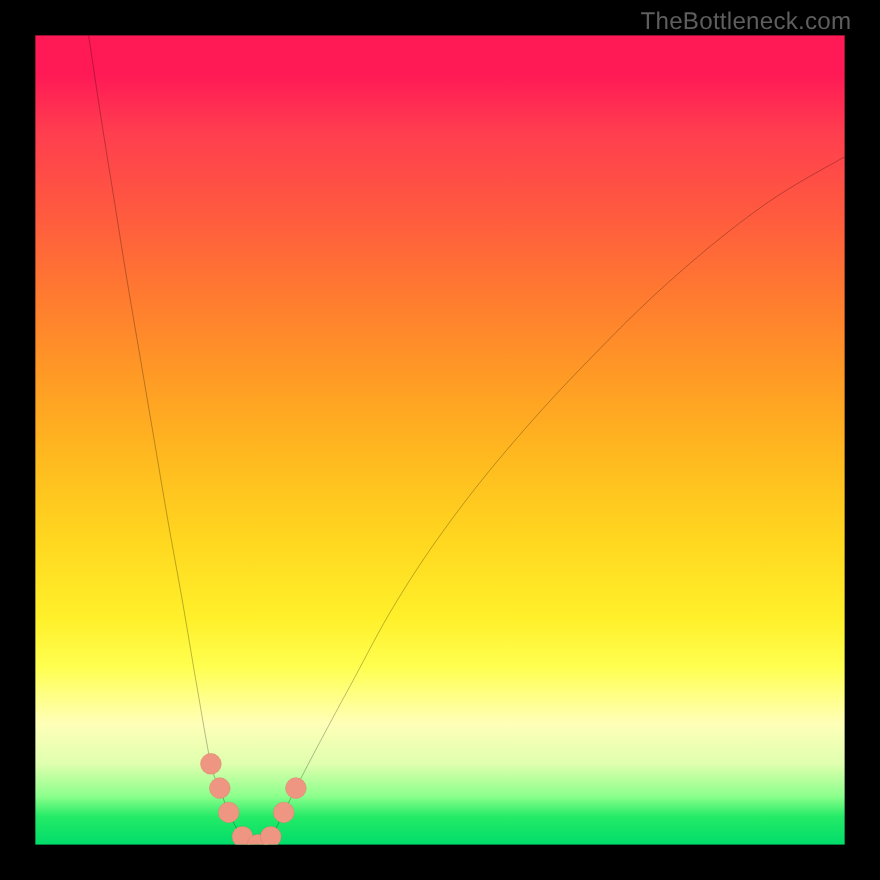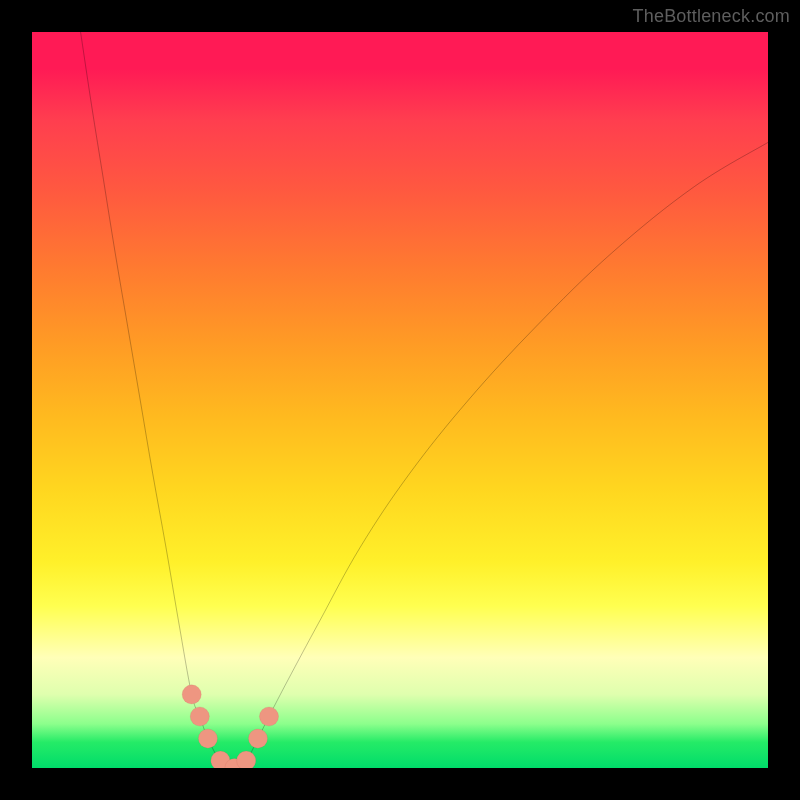--- a/index.html
+++ b/index.html
@@ -46,23 +46,23 @@
       #00dc6a 100%
     );
   }
   .curves {
     position: absolute;
     inset: 0;
   }
   .watermark {
     position: absolute;
     top: 6px;
-    right: 10px;
+    right: 26px;
     color: #5e5e5e;
-    font-size: 18px;
+    font-size: 22px;
     letter-spacing: 0.2px;
     user-select: none;
   }
 </style>
 </head>
 <body>
 
 <div class="frame">
   <div class="plot">
     <div class="gradient"></div>

